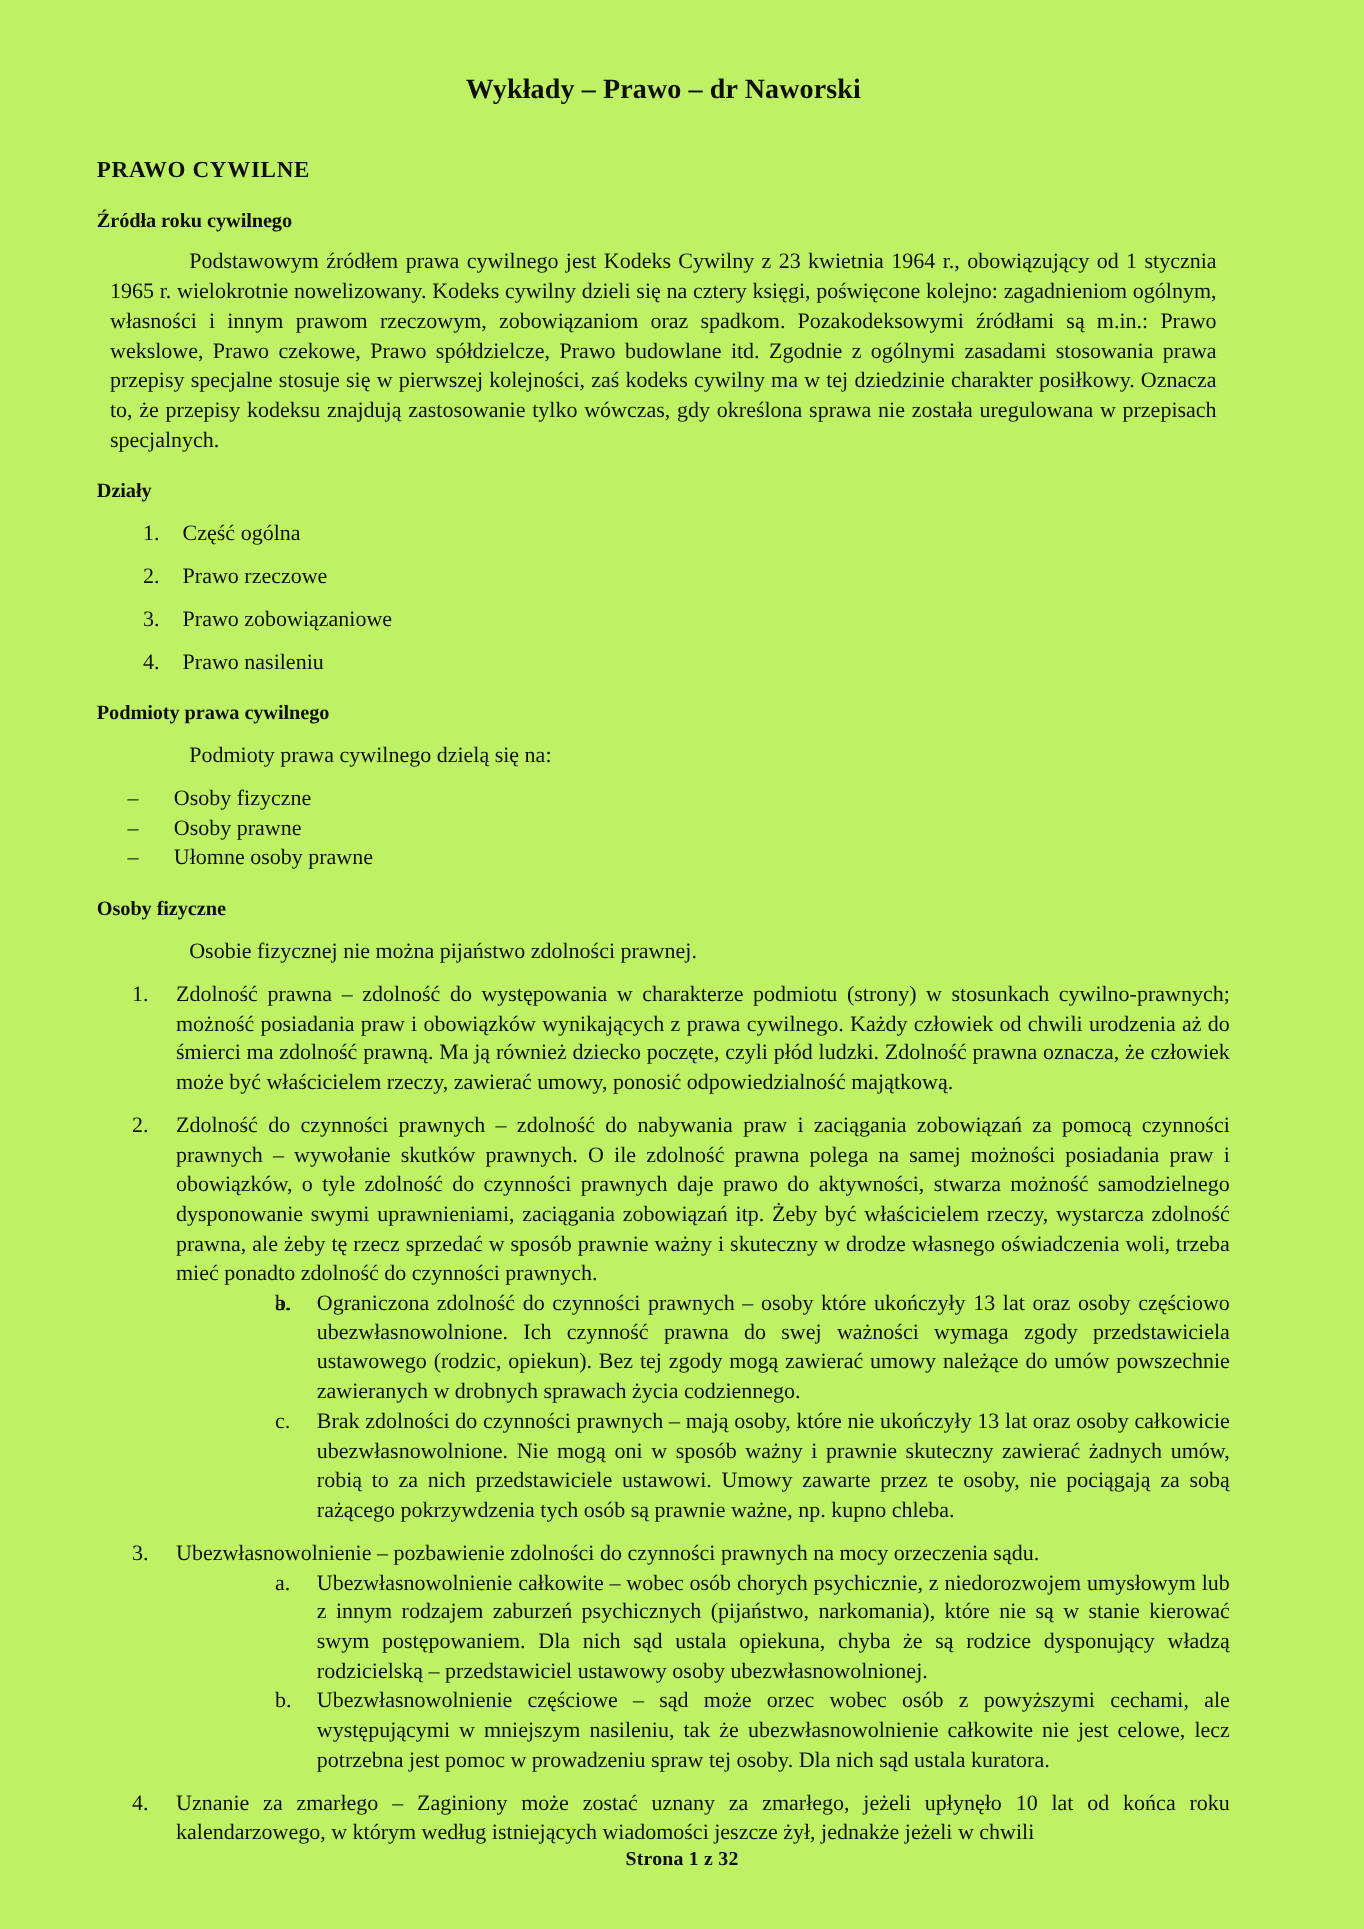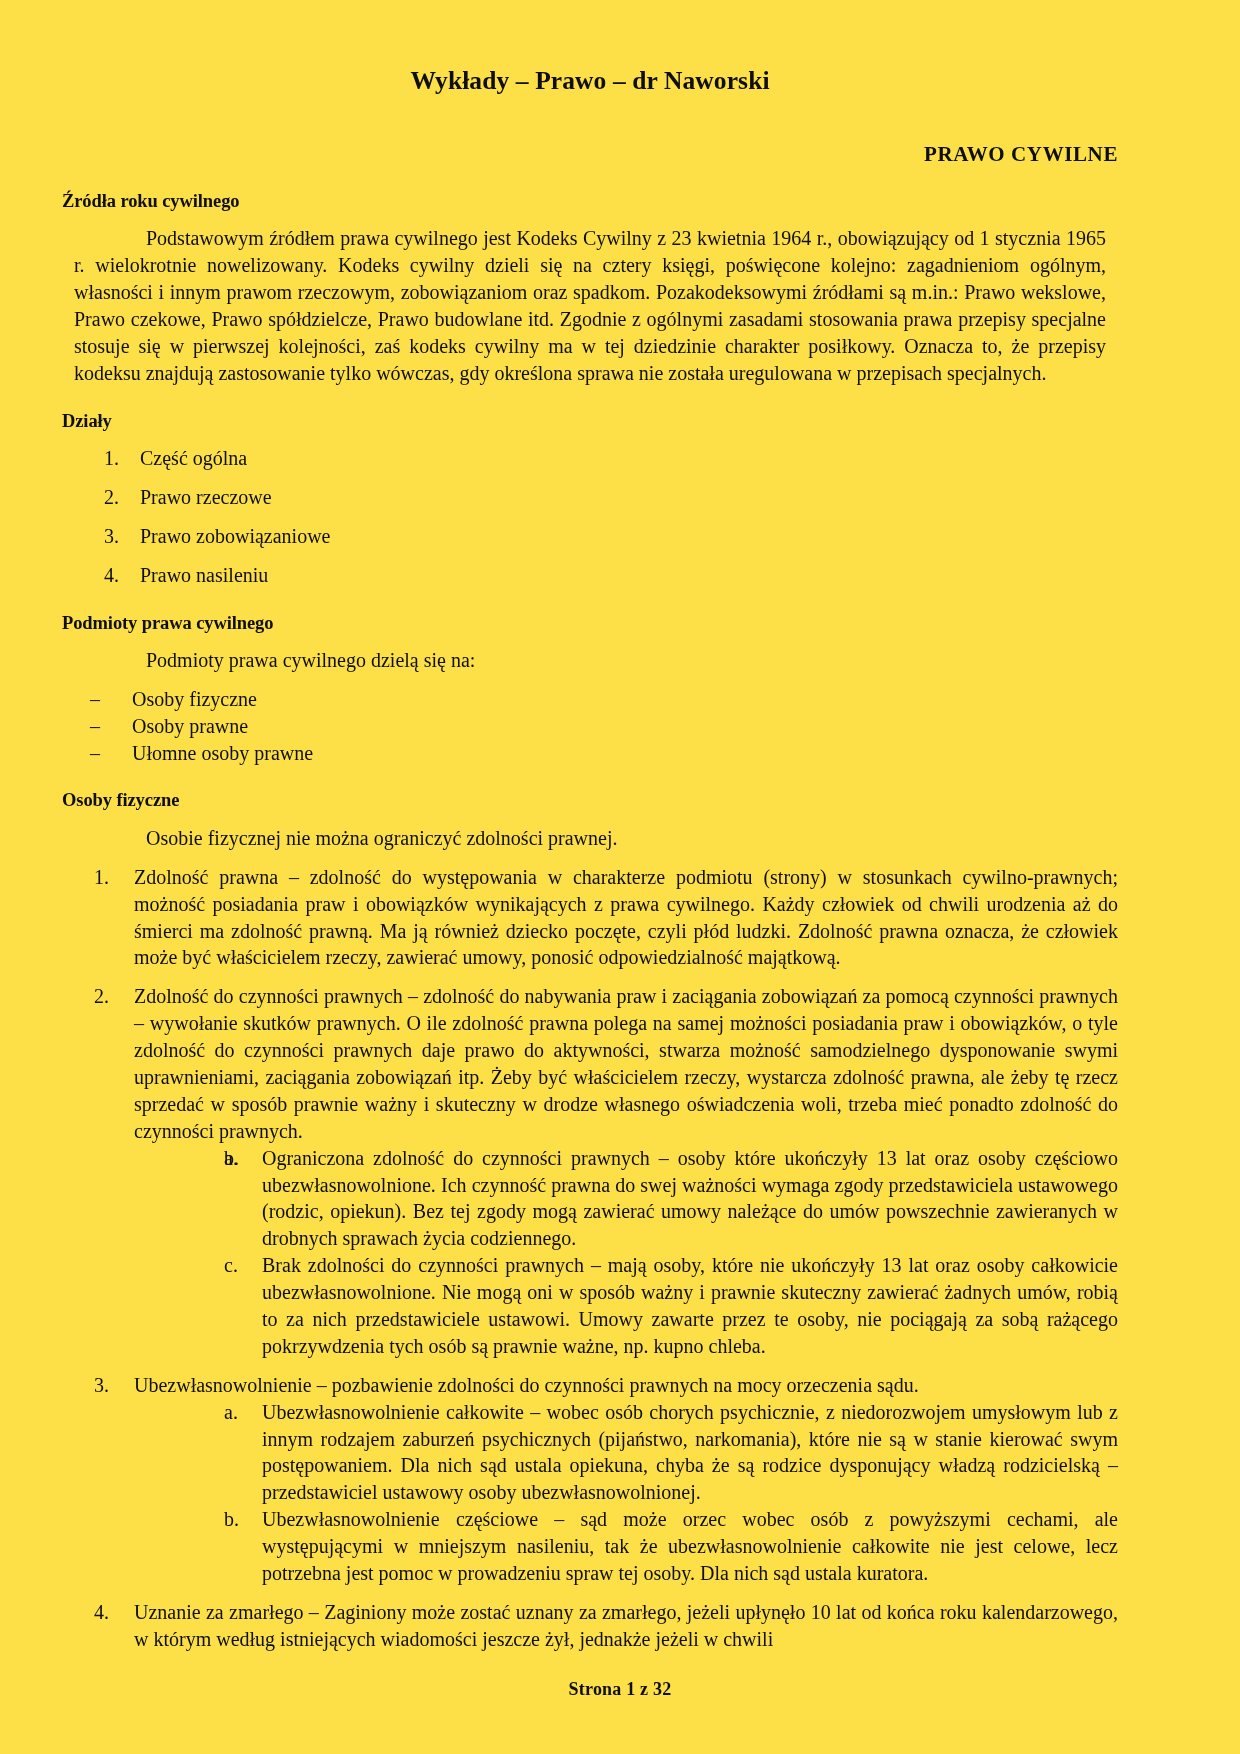--- a/index.html
+++ b/index.html
@@ -13,33 +13,33 @@
     height: 1754px;
     font-family: "Liberation Serif", "DejaVu Serif", serif;
     color: #100f0f;
     -webkit-font-smoothing: none;
   }
   .page {
     position: relative;
     box-sizing: border-box;
     width: 1240px;
     height: 1754px;
-    padding: 56px 122px 0 62px;
-    background: #fde047;
+    padding: 56px 122px 0 88px;
+    background: #bef264;
   }
   .doc-title {
     text-align: center;
     font-weight: bold;
     font-size: 25.5px;
     letter-spacing: 0.1px;
     margin: 10px 0 0 0;
     line-height: 1.2;
   }
   .section-title {
-    text-align: right;
+    text-align: left;
     font-weight: bold;
     font-size: 21px;
     letter-spacing: 0.6px;
     margin: 45px 0 0 0;
     line-height: 1.2;
   }
   .heading {
     font-weight: bold;
     font-size: 18.5px;
     margin: 22px 0 0 0;
@@ -184,21 +184,21 @@
       <span class="marker">–</span>
       <span class="txt">Osoby prawne</span>
     </li>
     <li>
       <span class="marker">–</span>
       <span class="txt">Ułomne osoby prawne</span>
     </li>
   </ul>
 
   <div class="heading">Osoby fizyczne</div>
-  <p class="body">Osobie fizycznej nie można ograniczyć zdolności prawnej.</p>
+  <p class="body">Osobie fizycznej nie można pijaństwo zdolności prawnej.</p>
 
   <ol class="lvl1">
     <li>
       <span class="marker">1.</span>
       <span class="txt">Zdolność prawna – zdolność do występowania w charakterze podmiotu (strony) w stosunkach cywilno-prawnych; możność posiadania praw i obowiązków wynikających z prawa cywilnego. Każdy człowiek od chwili urodzenia aż do śmierci ma zdolność prawną. Ma ją również dziecko poczęte, czyli płód ludzki. Zdolność prawna oznacza, że człowiek może być właścicielem rzeczy, zawierać umowy, ponosić odpowiedzialność majątkową.</span>
     </li>
     <li>
       <span class="marker">2.</span>
       <span class="txt">Zdolność do czynności prawnych – zdolność do nabywania praw i zaciągania zobowiązań za pomocą czynności prawnych – wywołanie skutków prawnych. O ile zdolność prawna polega na samej możności posiadania praw i obowiązków, o tyle zdolność do czynności prawnych daje prawo do aktywności, stwarza możność samodzielnego dysponowanie swymi uprawnieniami, zaciągania zobowiązań itp. Żeby być właścicielem rzeczy, wystarcza zdolność prawna, ale żeby tę rzecz sprzedać w sposób prawnie ważny i skuteczny w drodze własnego oświadczenia woli, trzeba mieć ponadto zdolność do czynności prawnych.</span>
       <ol class="lvl2">

